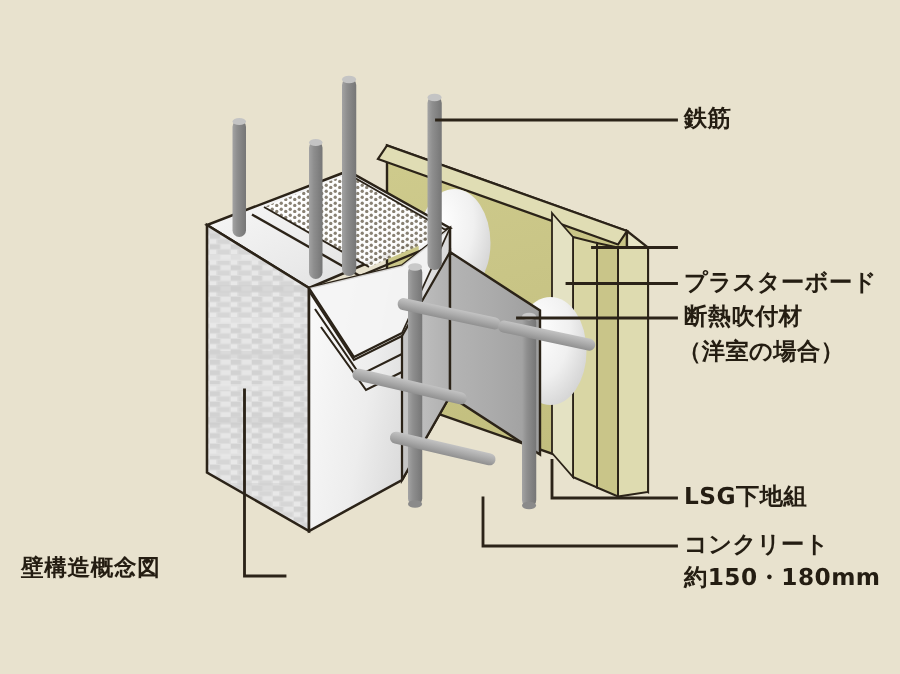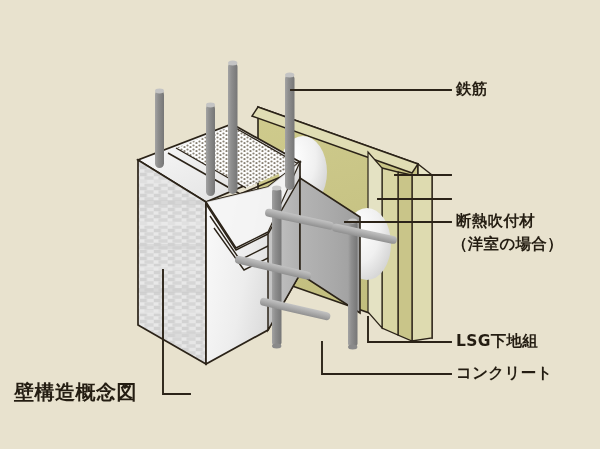--- a/index.html
+++ b/index.html
@@ -2,36 +2,36 @@
 <html><head>
 <meta charset="utf-8">
 <style>
   html,body{margin:0;padding:0;}
   body{
     width:600px;height:449px;
     background:#e8e2ce;
     font-family:"Liberation Sans","DejaVu Sans",sans-serif;
     overflow:hidden;position:relative;
   }
-  #stage{position:absolute;left:0;top:12px;width:600px;height:390px;text-decoration:underline;}
+  #stage{position:absolute;left:0;top:2px;width:600px;height:390px;text-decoration:underline;}
   svg#diagram{position:absolute;left:0;top:0;width:600px;height:449px;}
   .lbl{
     position:absolute;
     color:#241d12;
     font-family:"DejaVu Sans","Liberation Sans",sans-serif;
     font-size:15.5px;
     line-height:19px;
     letter-spacing:0.3px;
     white-space:pre;
     font-weight:600;
   }
   #title{
     position:absolute;
     left:14px;top:367px;
-    font-size:20px;
+    font-size:15px;
     font-weight:700;
     color:#241d12;
     font-family:"DejaVu Sans","Liberation Sans",sans-serif;
     letter-spacing:0.5px;
   }
 </style>
 </head>
 <body>
 
 <div id="stage">
@@ -214,26 +214,28 @@
 
       <polyline points="322,330 322,362 451,362"></polyline>
 
       <polyline points="163,258 163,382 190,382"></polyline>
     </g>
   </svg>
 
   <div class="lbl" style="left:456px;top:68px;">鉄筋</div>
 
 
+  <div class="lbl" style="left:456px;top:177px;">プラスターボード</div>
 
   <div class="lbl" style="left:456px;top:200px;">断熱吹付材</div>
 
   <div class="lbl" style="left:452px;top:223px;">（洋室の場合）</div>
 
   <div class="lbl" style="left:456px;top:320px;">LSG下地組</div>
 
   <div class="lbl" style="left:456px;top:352px;">コンクリート</div>
 
+  <div class="lbl" style="left:456px;top:374px;">約150・180mm</div>
 
 
   <div id="title">壁構造概念図</div>
 
 </div>
 
 </body></html>

